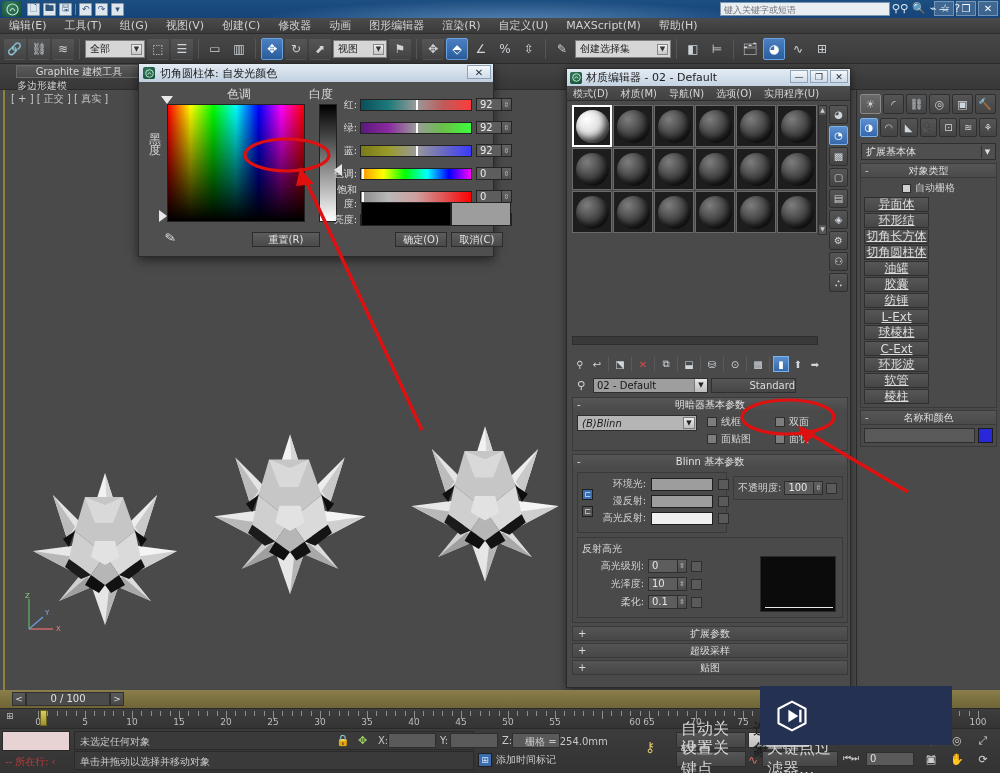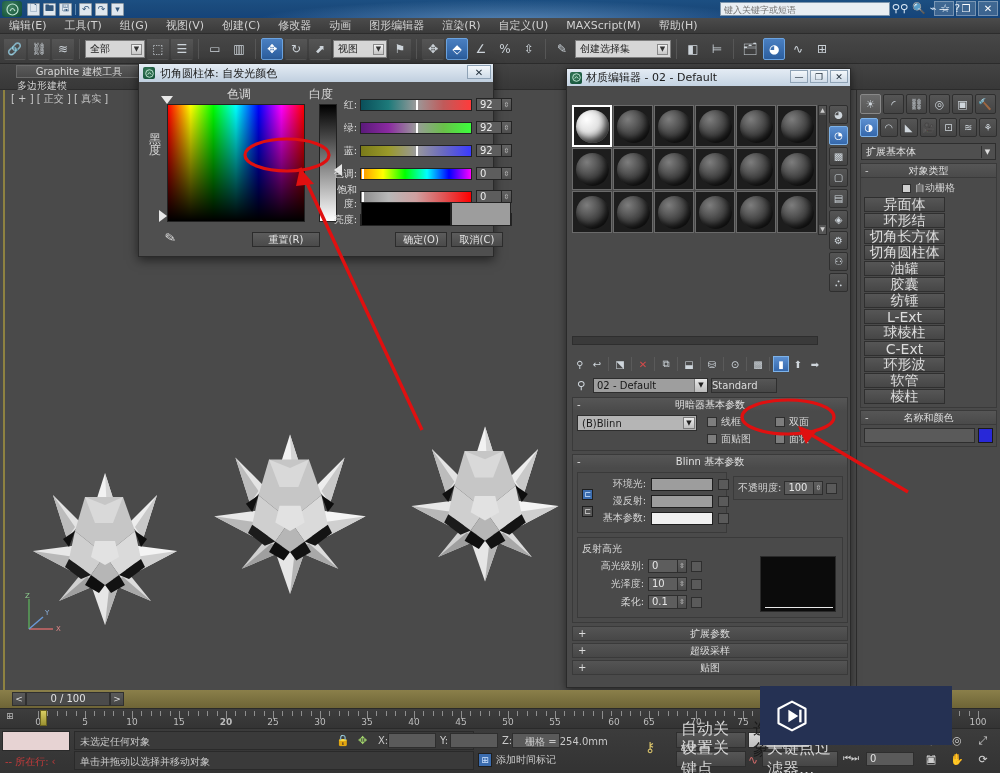--- a/index.html
+++ b/index.html
@@ -126,23 +126,23 @@
     border-left:1px solid #2e2e2e;font-size:7px;display:flex;align-items:center;justify-content:center;}
   .rollout{margin:2px 3px;border:1px solid #3a3a3a;background:#4a4a4a;}
   .rhead{height:14px;background:linear-gradient(180deg,#565656,#4a4a4a);
     border-bottom:1px solid #3a3a3a;font-size:10px;color:#ddd;
     display:flex;align-items:center;justify-content:center;position:relative;}
   .rhead .pm{position:absolute;left:4px;font-size:10px;color:#ccc;}
   .rbody{padding:3px;}
   .chkrow{display:flex;align-items:center;gap:4px;font-size:10px;color:#d4d4d4;justify-content:center;margin-bottom:2px;}
   .chk{width:9px;height:9px;background:#cfcfcf;border:1px solid #2e2e2e;}
   .objgrid{display:flex;flex-wrap:wrap;gap:1px;}
-  .objbtn{width:81px;height:15px;background:linear-gradient(180deg,#565656,#464646);
-    border:1px solid #2f2f2f;font-size:14px;color:#dcdcdc;
-    display:flex;align-items:center;justify-content:center;}
+  .objbtn{width:65px;height:15px;background:linear-gradient(180deg,#565656,#464646);
+    border:1px solid #2f2f2f;font-size:12px;color:#dcdcdc;
+    display:flex;align-items:center;justify-content:center;text-decoration:underline;}
   #namefield{display:flex;gap:3px;padding:3px;align-items:center;}
   #namefield .nf{flex:1;height:15px;background:#5a5a5a;border:1px solid #2e2e2e;}
   #namefield .sw{width:15px;height:15px;background:#2828d8;border:1px solid #1a1a1a;}
   
   #matedit{position:absolute;left:566px;top:68px;width:285px;height:620px;
     background:#4a4a4a;border:1px solid #2a2a2a;box-shadow:0 2px 8px rgba(0,0,0,.5);}
   #me-title{height:17px;background:linear-gradient(180deg,#e4ecf4,#c4d3e2);
     display:flex;align-items:center;padding-left:3px;position:relative;}
   #me-title .mlogo{width:12px;height:12px;border-radius:2px;
     background:radial-gradient(circle at 40% 35%,#3e7f5f,#0c4a33);
@@ -177,30 +177,30 @@
     justify-content:center;font-size:10px;color:#cfd6dc;}
   .mtb.on{background:linear-gradient(180deg,#5b8fd0,#3568ac);border:1px solid #7db2e8;color:#fff;}
   .mtsep{width:1px;height:14px;background:#2e2e2e;border-right:1px solid #5a5a5a;margin:0 2px;}
   #namerow{position:absolute;left:5px;top:308px;width:276px;height:16px;display:flex;align-items:center;gap:3px;}
   #namerow .pick{width:18px;text-align:center;font-size:11px;color:#cfd6dc;}
   #namerow .nm{width:115px;height:15px;background:#9e9e9e;border:1px solid #2e2e2e;
     font-size:10px;color:#161616;padding-left:3px;line-height:13px;position:relative;}
   #namerow .nm .arw{position:absolute;right:0;top:0;width:13px;height:13px;
     background:linear-gradient(180deg,#e8e8e8,#bcbcbc);border-left:1px solid #777;
     font-size:7px;color:#222;display:flex;align-items:center;justify-content:center;}
-  #namerow .std{width:66px;height:15px;background:linear-gradient(180deg,#565656,#464646);
-    border:1px solid #2f2f2f;font-size:10px;color:#dcdcdc;text-align:left;line-height:13px;}
+  #namerow .std{width:85px;height:15px;background:linear-gradient(180deg,#565656,#464646);
+    border:1px solid #2f2f2f;font-size:10px;color:#dcdcdc;text-align:right;line-height:13px;}
   #meparams{position:absolute;left:5px;top:328px;width:276px;height:285px;overflow:hidden;}
   .mroll{border:1px solid #3a3a3a;margin-bottom:3px;background:#4a4a4a;}
   .mrhead{height:13px;background:linear-gradient(180deg,#565656,#4a4a4a);font-size:10px;
     color:#e0e0e0;display:flex;align-items:center;justify-content:center;position:relative;}
   .mrhead .pm{position:absolute;left:4px;}
   .mrbody{padding:4px;}
   .sel{height:16px;background:#b5b5b5;border:1px solid #2e2e2e;font-size:10px;color:#1a1a1a;
-    display:flex;align-items:center;padding-left:4px;position:relative;}
+    display:flex;align-items:center;padding-left:4px;position:relative;font-style:italic;}
   .sel .arw{position:absolute;right:1px;top:1px;width:12px;height:12px;
     background:linear-gradient(180deg,#ececec,#c0c0c0);border:1px solid #7c7c7c;
     font-size:7px;color:#222;display:flex;align-items:center;justify-content:center;}
   .cb{display:flex;align-items:center;gap:4px;font-size:10px;color:#d6d6d6;}
   .cbx{width:10px;height:10px;background:#7d7d7d;border:1px solid #2e2e2e;}
   .swrow{display:flex;align-items:center;gap:5px;margin-bottom:3px;font-size:10px;color:#d4d4d4;}
   .swatch{width:62px;height:13px;background:#9d9d9d;border:1px solid #1f1f1f;}
   .swatch.white{background:#f0f0f0;}
   .swatch.emiss{background:#6e6e6e;}
   .tinybtn{width:11px;height:11px;background:#5a5a5a;border:1px solid #2e2e2e;}
@@ -499,20 +499,27 @@
           <path d="M4 8 Q6.5 3 9 8" fill="none" stroke="#bfe3d2" stroke-width="1.4"></path>
         </svg>
     </div>
     <span class="t">材质编辑器 - 02 - Default</span>
     <div class="wc">
       <div>—</div>
       <div>❐</div>
       <div>✕</div>
     </div>
   </div>
+  <div id="me-menu">
+      <div class="mi">模式(D)</div>
+      <div class="mi">材质(M)</div>
+      <div class="mi">导航(N)</div>
+      <div class="mi">选项(O)</div>
+      <div class="mi">实用程序(U)</div>
+    </div>
 
   <div id="slots">
       <div class="slot act">
         <div class="sphere bright"></div>
       </div>
       <div class="slot">
         <div class="sphere"></div>
       </div>
       <div class="slot">
         <div class="sphere"></div>
@@ -666,21 +673,21 @@
                   <span style="width:48px;text-align:right">环境光:</span>
                   <span class="swatch"></span>
                   <span class="tinybtn"></span>
                 </div>
                 <div class="swrow">
                   <span style="width:48px;text-align:right">漫反射:</span>
                   <span class="swatch"></span>
                   <span class="tinybtn"></span>
                 </div>
                 <div class="swrow">
-                  <span style="width:48px;text-align:right">基本参数:</span>
+                  <span style="width:48px;text-align:right">高光反射:</span>
                   <span class="swatch white"></span>
                   <span class="tinybtn"></span>
                 </div>
               </div>
             </div>
           </div>
 
           <div style="width:110px">
             <div style="border:1px solid #3a3a3a;padding:4px;margin-top:4px;display:flex;align-items:center;gap:3px">
               <span style="font-size:10px;color:#d4d4d4">不透明度:</span>
@@ -932,29 +939,29 @@
       <div class="tick" style="left: 893px; height: 8px;"></div>
       <div class="tick" style="left: 902.4px; height: 5px;"></div>
       <div class="tick" style="left: 911.8px; height: 5px;"></div>
       <div class="tick" style="left: 921.2px; height: 5px;"></div>
       <div class="tick" style="left: 930.6px; height: 5px;"></div>
       <div class="tick" style="left: 940px; height: 8px;"></div>
       <div class="tlab" style="left: 0px;">0</div>
       <div class="tlab" style="left: 47px;">5</div>
       <div class="tlab" style="left: 94px;">10</div>
       <div class="tlab" style="left: 141px;">15</div>
-      <div class="tlab" style="left: 188px; font-weight: bold;">20</div>
+      <div class="tlab" style="left: 188px;">20</div>
       <div class="tlab" style="left: 235px;">25</div>
       <div class="tlab" style="left: 282px;">30</div>
       <div class="tlab" style="left: 329px;">35</div>
       <div class="tlab" style="left: 376px;">40</div>
       <div class="tlab" style="left: 423px;">45</div>
       <div class="tlab" style="left: 470px;">50</div>
       <div class="tlab" style="left: 517px;">55</div>
-      <div class="tlab" style="left: 576px;">60</div>
+      <div class="tlab" style="left: 597px;">60</div>
       <div class="tlab" style="left: 611px;">65</div>
       <div class="tlab" style="left: 658px;">70</div>
       <div class="tlab" style="left: 705px;">75</div>
       <div class="tlab" style="left: 752px;">80</div>
       <div class="tlab" style="left: 799px;">85</div>
       <div class="tlab" style="left: 846px;">90</div>
       <div class="tlab" style="left: 893px;">95</div>
       <div class="tlab" style="left: 940px;">100</div>
     </div>
   <div id="thumb"></div>

